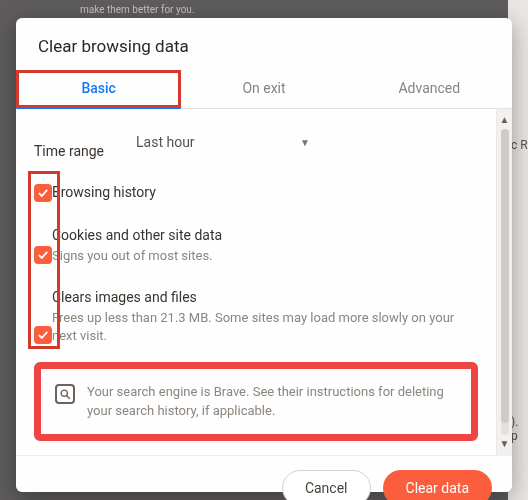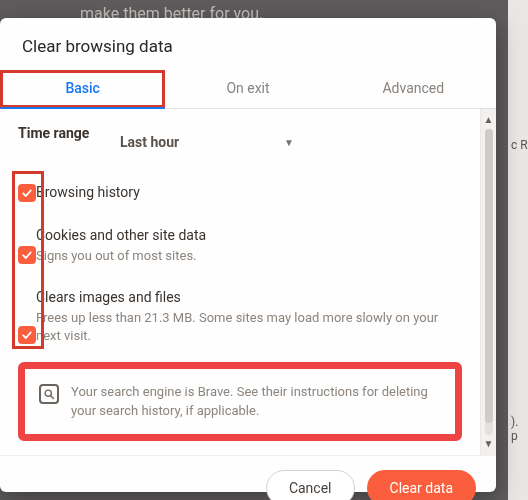--- a/index.html
+++ b/index.html
@@ -1,41 +1,41 @@
 <!DOCTYPE html>
 <html><head>
 <meta charset="utf-8">
 <style>
   * { box-sizing: border-box; margin: 0; padding: 0; }
   html, body { width: 528px; height: 500px; font-family: -apple-system, "Segoe UI", Roboto, Arial, sans-serif; }
   body { background: #5e5c5c; position: relative; overflow: hidden; }
-  .bg-text { position:absolute; top:4px; left:80px; color:#c4c0bd; font-size:16px; }
+  .bg-text { position:absolute; top:4px; left:80px; color:#c4c0bd; font-size:10px; }
   .bg-side { position:absolute; right:0; top:0; width:20px; height:100%; background:#e9e6e4; }
   .bg-side span { position:absolute; top:138px; left:3px; font-size:12px; color:#555; }
   .bg-side .p { top:415px; }
   .dialog {
-    position:absolute; top:18px; left:0; width:496px; height:474px;
+    position:absolute; top:18px; left:16px; width:496px; height:474px;
     background:#fefefe; border-radius:6px; box-shadow:0 6px 24px rgba(0,0,0,.35);
     display:flex; flex-direction:column;
   }
   .dlg-title { font-size:17px; color:#2b2724; padding:18px 22px 14px; }
   .tabs { display:flex; border-bottom:1px solid #e6e2df; }
   .tab { flex:1; text-align:center; font-size:14px; color:#8a837e; padding:10px 9px 12px; cursor:pointer; position:relative; }
   .tab.active { color:#1778f2; font-weight:500; }
   .tab.active::after { content:""; position:absolute; left:0; right:0; bottom:-1px; height:2px; background:#1778f2; border-radius:2px 2px 0 0; }
   .tab.highlight { outline:3px solid #d43a2b; outline-offset:-3px; }
 
   .body-wrap { flex:1; position:relative; display:flex; }
   .scroll-area { flex:1; padding:16px 18px 14px; overflow:hidden; position:relative; }
   .scrollbar { width:16px; background:#f3f1ef; border-left:1px solid #eae7e4; display:flex; flex-direction:column; align-items:center; justify-content:space-between; padding:6px 0; }
   .sb-btn { width:10px; height:10px; color:#636363; font-size:10px; line-height:10px; text-align:center; cursor:pointer; }
   .sb-track { flex:1; width:8px; background:#e4e0dd; border-radius:4px; margin:4px 0; position:relative; }
   .sb-thumb { position:absolute; top:0; left:0; width:100%; height:96%; background:#cfcbc7; border-radius:4px; }
 
-  .field-row { display:flex; align-items:flex-start; margin-bottom:18px;font-weight:bold; }
+  .field-row { display:flex; align-items:flex-end; margin-bottom:18px; }
   .field-label { font-size:14px; color:#3a332e; width:90px; }
   .select { flex:0 0 200px; display:flex; align-items:center; height:34px; padding:0 12px; font-size:14px; color:#5a524c; border:none; background:transparent; cursor:pointer; position:relative; }
   .select::after { content:"▼"; position:absolute; right:14px; font-size:10px; color:#7a736d; }
 
   .check-list { display:flex; flex-direction:column; gap:24px; position:relative; padding-top:6px; }
   .check-row { display:flex; align-items:flex-end; }
   .checkbox {
     width:18px; height:18px; flex:0 0 18px; border-radius:4px; background:#fb5e3c;
     display:flex; align-items:center; justify-content:center; margin-top:1px; cursor:pointer;
   }

